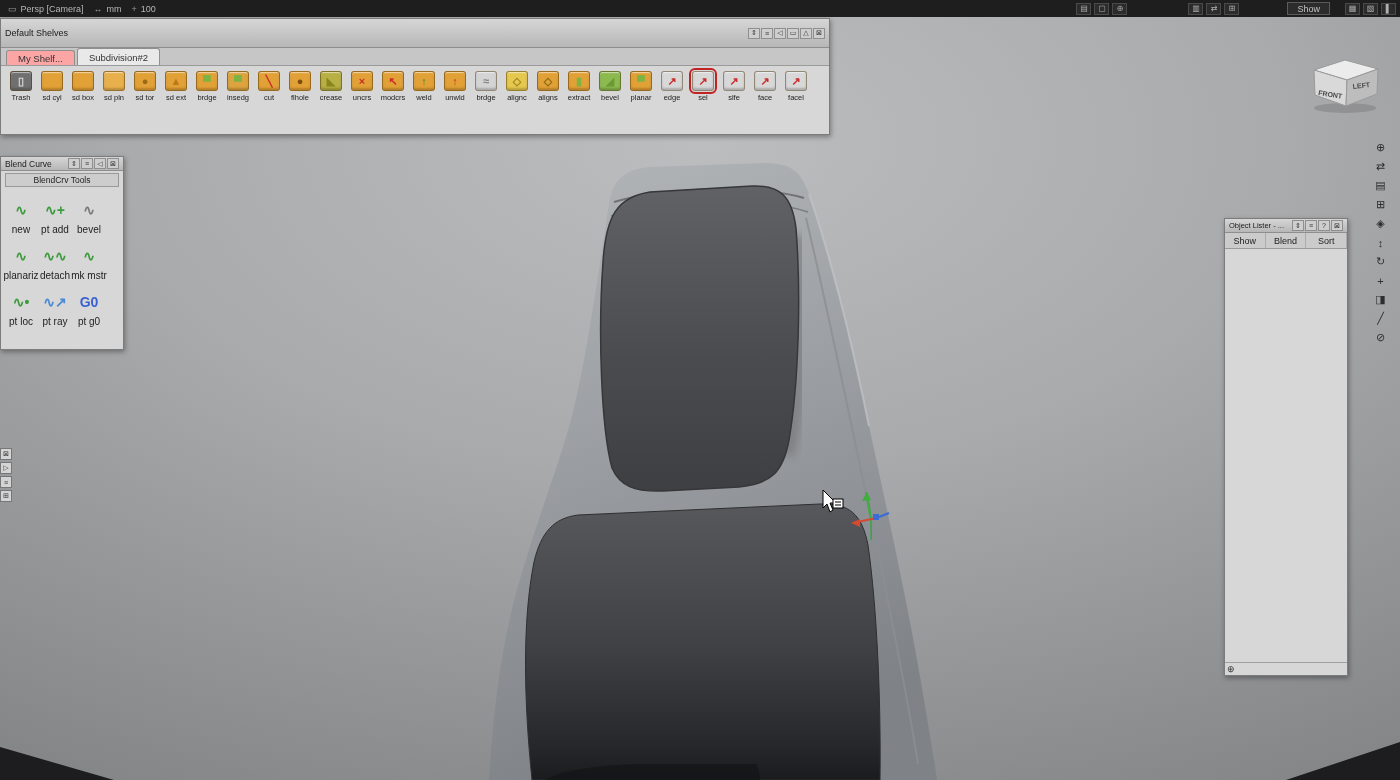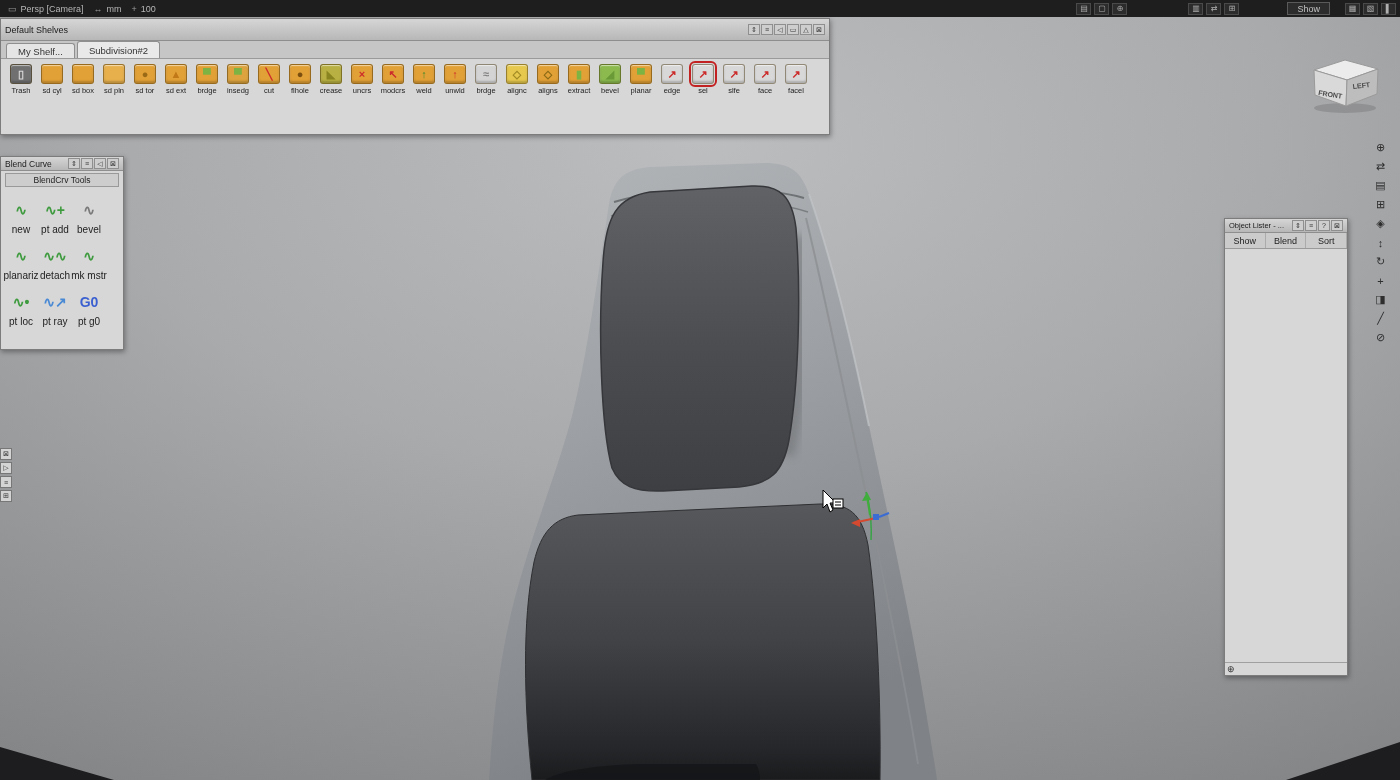--- a/index.html
+++ b/index.html
@@ -17,32 +17,32 @@
     font-size:8px;margin-left:3px;display:inline-flex;align-items:center;justify-content:center;}
   .tb-group{display:inline-flex;}
   .tb-group.ga{margin-right:58px;}
   .tb-group.gb{margin-right:48px;}
   .show-btn{background:#2c2c2c;border:1px solid #5a5a5a;color:#c2c2c2;font-size:9px;height:13px;
     padding:0 9px;margin-right:12px;}
 
   
   .win{position:absolute;background:#d7d7d7;border:1px solid #7c7c7c;z-index:4;
     box-shadow:1px 2px 5px rgba(0,0,0,.35);}
-  .titlebar{height:22px;background:linear-gradient(#d6d6d6,#b7b7b7);border-bottom:1px solid #8e8e8e;
+  .titlebar{height:29px;background:linear-gradient(#d6d6d6,#b7b7b7);border-bottom:1px solid #8e8e8e;
     display:flex;align-items:center;font-size:9px;color:#1a1a1a;padding:0 4px;}
   .titlebar .title{flex:1;white-space:nowrap;overflow:hidden;}
   .titlebar .gbtn,.btns .gbtn{width:12px;height:11px;border:1px solid #8f8f8f;background:#cecece;
     font-size:7px;color:#333;display:inline-flex;align-items:center;justify-content:center;margin-left:1px;}
   .btns{display:inline-flex;}
 
   
   .shelves{left:0;top:18px;width:830px;height:117px;}
   .shelf-tabs{display:flex;align-items:flex-end;height:18px;background:#c6c6c6;
     border-bottom:1px solid #9a9a9a;padding-left:5px;gap:2px;}
-  .tab{height:15px;padding:0 11px;font-size:9.5px;display:flex;align-items:center;background:#e5e5e5;
+  .tab{height:15px;padding:0 11px;font-size:9.5px;display:flex;align-items:center;background:#fca5a5;
     border:1px solid #8f8f8f;border-bottom:none;border-radius:3px 3px 0 0;color:#333;}
   .tab.active{background:#e9e9e9;height:17px;}
   .shelf-tools{display:flex;padding:3px 5px 1px 5px;gap:1px;height:54px;}
   .shelf-tool{width:30px;display:flex;flex-direction:column;align-items:center;gap:2px;padding-top:2px;}
   .tool-icon{width:22px;height:20px;border:1px solid rgba(60,40,0,.45);border-radius:3px;position:relative;
     display:flex;align-items:center;justify-content:center;
     box-shadow:inset 0 1px 1px rgba(255,255,255,.55),inset 0 -2px 2px rgba(0,0,0,.2);}
   .shelf-tool.selected .tool-icon{outline:2px solid #c32222;outline-offset:1px;}
   .tool-mark{font-size:11px;font-weight:bold;line-height:1;position:absolute;}
   .tool-label{font-size:7.5px;color:#222;white-space:nowrap;}

